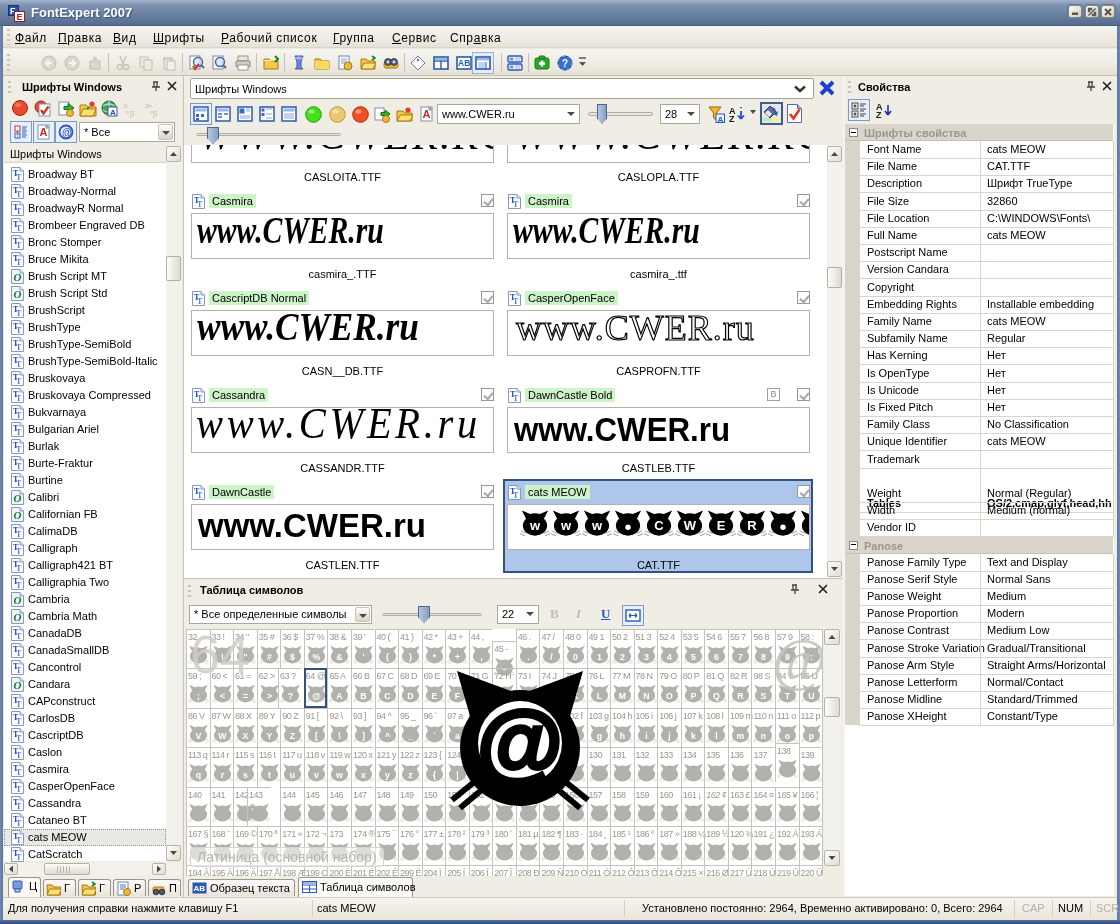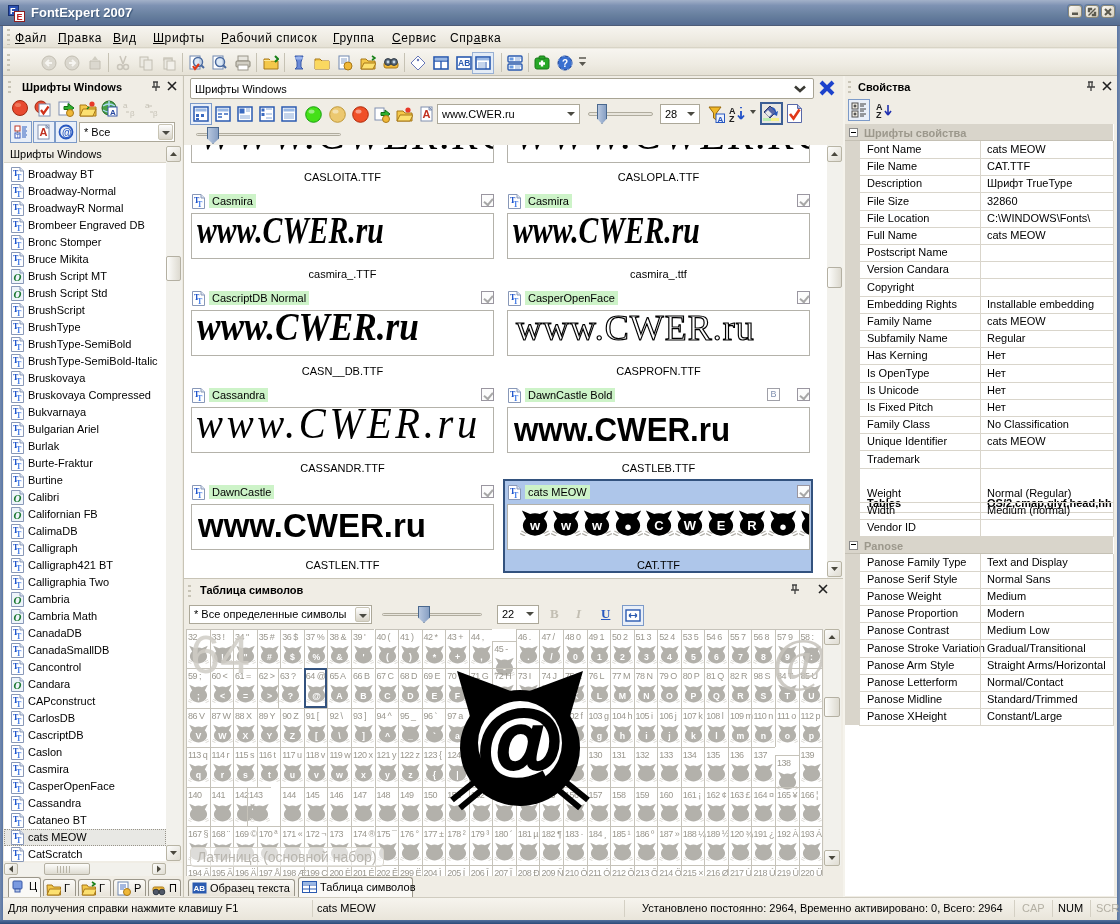--- a/index.html
+++ b/index.html
@@ -1803,21 +1803,21 @@
           <path d="M1,17 L5,19 M0,19 L4,21 M23,17 L19,19 M24,19 L20,21" stroke="#d8d6d0" stroke-width="1" fill="none"></path>
         </svg></div>
     </div>
 <div class="cell" style="left:565.4px;top:118.2px;width:23.56px;height:39.4px;">
       <div class="cnum">137</div>
       <div style="position:absolute;left:1px;top:15px;"><svg width="21" height="19" viewBox="0 0 24 21">
           <path d="M4.8,7.0 C3.1,8.6 2.2,10.6 2.2,12.6 C2.2,17.2 6.6,20.7 12,20.7 C17.4,20.7 21.8,17.2 21.8,12.6 C21.8,10.6 20.9,8.6 19.2,7.0 L22.6,0.5 L15.9,3.3 C14.7,2.8 13.4,2.6 12,2.6 C10.6,2.6 9.3,2.8 8.1,3.3 L1.4,0.5 Z" fill="#b3b1ab"></path>
           <path d="M1,17 L5,19 M0,19 L4,21 M23,17 L19,19 M24,19 L20,21" stroke="#d8d6d0" stroke-width="1" fill="none"></path>
         </svg></div>
     </div>
-<div class="cell" style="left:589.0px;top:126px;width:23.56px;height:39.4px;">
+<div class="cell" style="left:589.0px;top:114px;width:23.56px;height:39.4px;">
       <div class="cnum">138</div>
       <div style="position:absolute;left:1px;top:15px;"><svg width="21" height="19" viewBox="0 0 24 21">
           <path d="M4.8,7.0 C3.1,8.6 2.2,10.6 2.2,12.6 C2.2,17.2 6.6,20.7 12,20.7 C17.4,20.7 21.8,17.2 21.8,12.6 C21.8,10.6 20.9,8.6 19.2,7.0 L22.6,0.5 L15.9,3.3 C14.7,2.8 13.4,2.6 12,2.6 C10.6,2.6 9.3,2.8 8.1,3.3 L1.4,0.5 Z" fill="#b3b1ab"></path>
           <path d="M1,17 L5,19 M0,19 L4,21 M23,17 L19,19 M24,19 L20,21" stroke="#d8d6d0" stroke-width="1" fill="none"></path>
         </svg></div>
     </div>
 <div class="cell" style="left:612.6px;top:118.2px;width:23.56px;height:39.4px;">
       <div class="cnum">139</div>
       <div style="position:absolute;left:1px;top:15px;"><svg width="21" height="19" viewBox="0 0 24 21">
           <path d="M4.8,7.0 C3.1,8.6 2.2,10.6 2.2,12.6 C2.2,17.2 6.6,20.7 12,20.7 C17.4,20.7 21.8,17.2 21.8,12.6 C21.8,10.6 20.9,8.6 19.2,7.0 L22.6,0.5 L15.9,3.3 C14.7,2.8 13.4,2.6 12,2.6 C10.6,2.6 9.3,2.8 8.1,3.3 L1.4,0.5 Z" fill="#b3b1ab"></path>
@@ -1971,21 +1971,21 @@
           <path d="M1,17 L5,19 M0,19 L4,21 M23,17 L19,19 M24,19 L20,21" stroke="#d8d6d0" stroke-width="1" fill="none"></path>
         </svg></div>
     </div>
 <div class="cell" style="left:494.8px;top:157.6px;width:23.56px;height:39.4px;">
       <div class="cnum">161 ¡</div>
       <div style="position:absolute;left:1px;top:15px;"><svg width="21" height="19" viewBox="0 0 24 21">
           <path d="M4.8,7.0 C3.1,8.6 2.2,10.6 2.2,12.6 C2.2,17.2 6.6,20.7 12,20.7 C17.4,20.7 21.8,17.2 21.8,12.6 C21.8,10.6 20.9,8.6 19.2,7.0 L22.6,0.5 L15.9,3.3 C14.7,2.8 13.4,2.6 12,2.6 C10.6,2.6 9.3,2.8 8.1,3.3 L1.4,0.5 Z" fill="#b3b1ab"></path>
           <path d="M1,17 L5,19 M0,19 L4,21 M23,17 L19,19 M24,19 L20,21" stroke="#d8d6d0" stroke-width="1" fill="none"></path>
         </svg></div>
     </div>
-<div class="cell" style="left:518.3px;top:157.6px;width:23.56px;height:39.4px;">
+<div class="cell" style="left:518.3px;top:157.6px;width:23.56px;height:39.4px;font-style:italic;">
       <div class="cnum">162 ¢</div>
       <div style="position:absolute;left:1px;top:15px;"><svg width="21" height="19" viewBox="0 0 24 21">
           <path d="M4.8,7.0 C3.1,8.6 2.2,10.6 2.2,12.6 C2.2,17.2 6.6,20.7 12,20.7 C17.4,20.7 21.8,17.2 21.8,12.6 C21.8,10.6 20.9,8.6 19.2,7.0 L22.6,0.5 L15.9,3.3 C14.7,2.8 13.4,2.6 12,2.6 C10.6,2.6 9.3,2.8 8.1,3.3 L1.4,0.5 Z" fill="#b3b1ab"></path>
           <path d="M1,17 L5,19 M0,19 L4,21 M23,17 L19,19 M24,19 L20,21" stroke="#d8d6d0" stroke-width="1" fill="none"></path>
         </svg></div>
     </div>
 <div class="cell" style="left:541.9px;top:157.6px;width:23.56px;height:39.4px;">
       <div class="cnum">163 £</div>
       <div style="position:absolute;left:1px;top:15px;"><svg width="21" height="19" viewBox="0 0 24 21">
           <path d="M4.8,7.0 C3.1,8.6 2.2,10.6 2.2,12.6 C2.2,17.2 6.6,20.7 12,20.7 C17.4,20.7 21.8,17.2 21.8,12.6 C21.8,10.6 20.9,8.6 19.2,7.0 L22.6,0.5 L15.9,3.3 C14.7,2.8 13.4,2.6 12,2.6 C10.6,2.6 9.3,2.8 8.1,3.3 L1.4,0.5 Z" fill="#b3b1ab"></path>
@@ -2480,21 +2480,21 @@
 <div class="prow" style="top:674.0px;">
     <div class="plab">Panose Letterform</div>
     <div class="pval">Normal/Contact</div>
   </div>
 <div class="prow" style="top:691.2px;">
     <div class="plab">Panose Midline</div>
     <div class="pval">Standard/Trimmed</div>
   </div>
 <div class="prow" style="top:708.4px;">
     <div class="plab">Panose XHeight</div>
-    <div class="pval">Constant/Large</div>
+    <div class="pval">Constant/Type</div>
   </div>
 <div class="gline" style="left:859px;top:553.6px;width:1px;height:172px;"></div>
 <div class="gline" style="left:980px;top:553.6px;width:1px;height:172px;"></div>
 <div class="gline" style="left:1113px;top:553.6px;width:1px;height:172px;"></div>
 <div class="abs" style="left:3px;top:897px;width:1114px;height:23px;background:linear-gradient(to bottom,#f6f4ee,#e9e5da);border-top:1px solid #d0ccc0;"></div>
 <div class="abs" style="left:8px;top:902px;font-size:11px;">Для получения справки нажмите клавишу F1</div>
 <div class="abs" style="left:317px;top:902px;font-size:11px;">cats MEOW</div>
 <div class="abs" style="left:642px;top:902px;font-size:11px;">Установлено постоянно: 2964, Временно активировано: 0, Всего: 2964</div>
 <div class="abs" style="left:1022px;top:902px;font-size:11px;color:#b4b0a4;">CAP</div>
 <div class="abs" style="left:1058px;top:902px;font-size:11px;">NUM</div>

